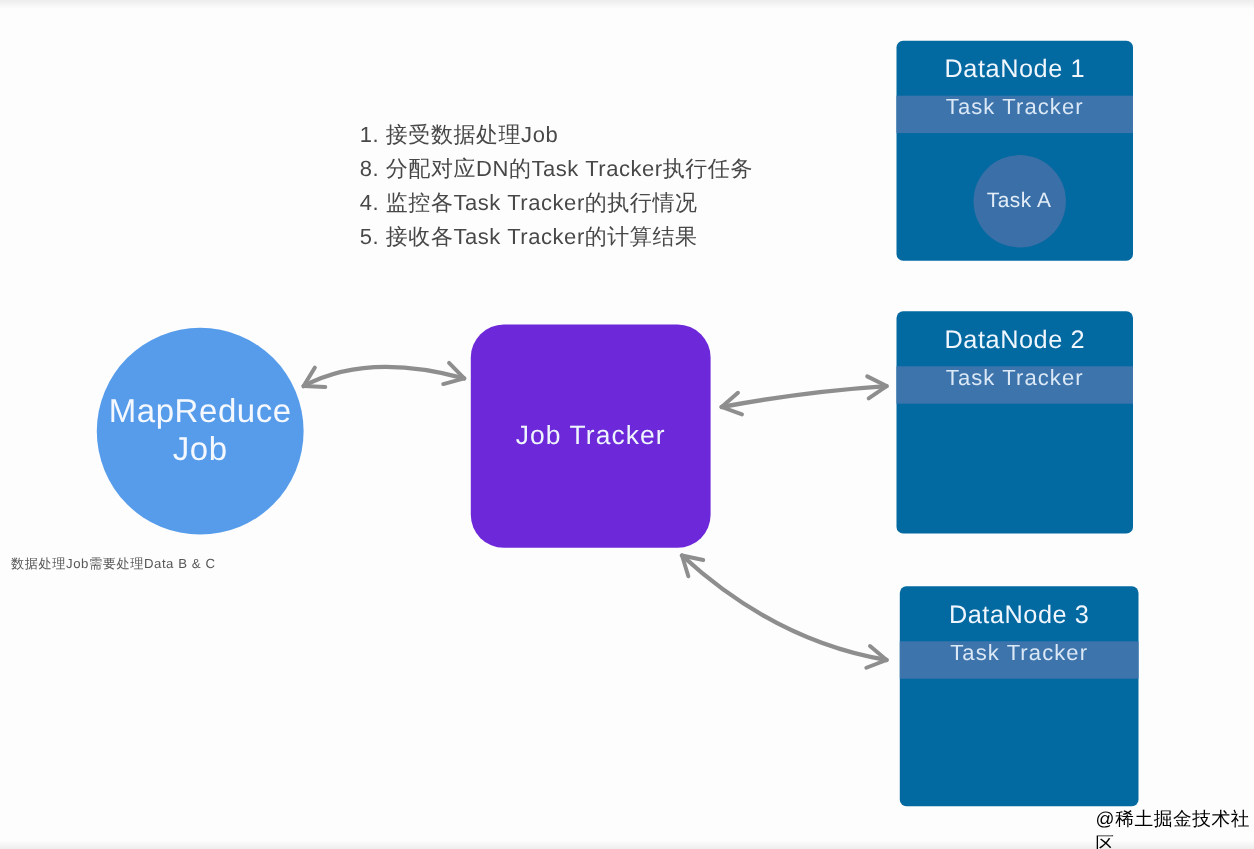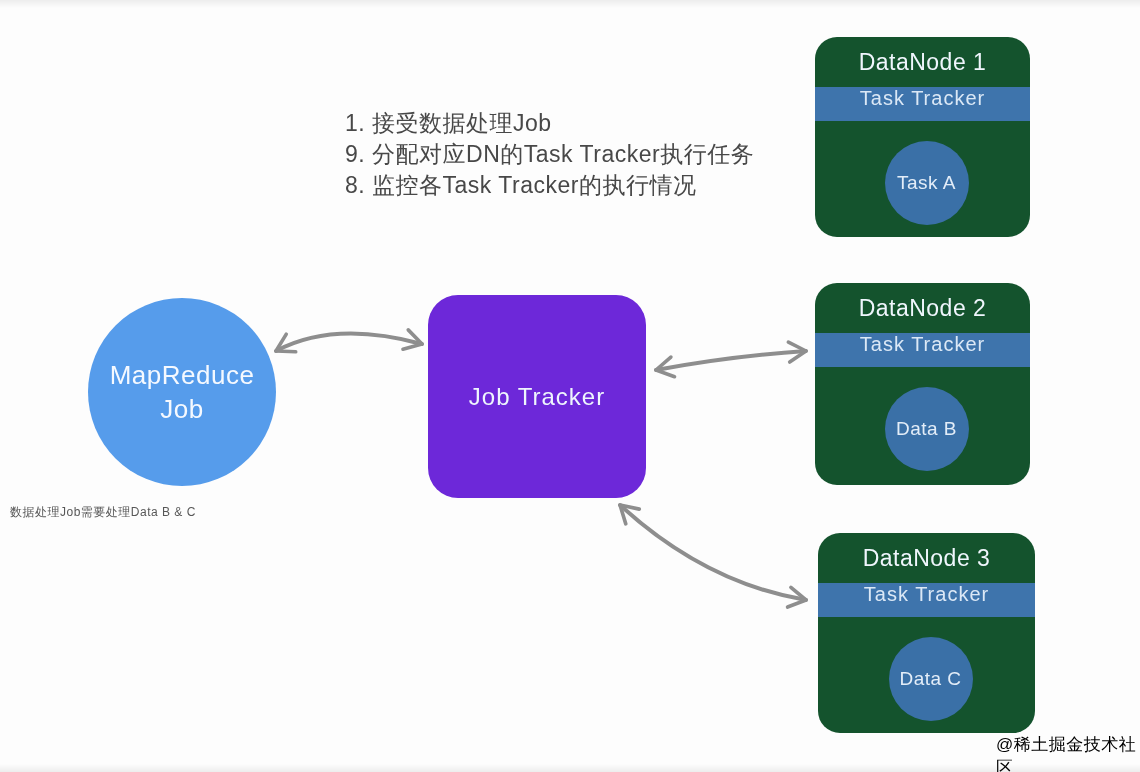--- a/index.html
+++ b/index.html
@@ -19,35 +19,35 @@
     position: absolute; left: 0; bottom: 0; width: 100%; height: 8px;
     background: linear-gradient(to top, #ededed, rgba(255,255,255,0));
   }
   .arrows-layer { position: absolute; left: 0; top: 0; width: 1140px; height: 772px; }
 
   
   .mr-circle {
     position: absolute; left: 88px; top: 298px; width: 188px; height: 188px;
     background: #569CEB; border-radius: 50%;
     display: flex; flex-direction: column; align-items: center; justify-content: center;
-    color: #f5f9ff; font-size: 26px; line-height: 34px; letter-spacing: 0.5px;
+    color: #f5f9ff; font-size: 30px; line-height: 34px; letter-spacing: 0.5px;
   }
 
   
   .jt-box {
     position: absolute; left: 428px; top: 295px; width: 218px; height: 203px;
     background: #6d28d9; border-radius: 30px;
     display: flex; align-items: center; justify-content: center;
     color: #eef5fd; font-size: 24px; letter-spacing: 1px;
   }
 
   
   .dn-box {
     position: absolute; width: 215px; height: 200px;
-    background: #14532d; border-radius: 22px;
+    background: #0369a1; border-radius: 6px;
   }
   .dn-box.dn1 { left: 815px; top: 37px; }
   .dn-box.dn2 { left: 815px; top: 283px; height: 202px; }
   .dn-box.dn3 { left: 818px; top: 533px; width: 217px; text-decoration: underline; }
   .dn-title {
     position: absolute; left: 0; top: 12px; width: 100%;
     text-align: center; color: #f0f6fd; font-size: 23px; letter-spacing: 0.5px;
   }
   .dn-band {
     position: absolute; left: 0; top: 50px; width: 100%; height: 34px;
@@ -57,22 +57,22 @@
   }
   .dn-data-circle {
     position: absolute; left: 50%; top: 104px; width: 84px; height: 84px;
     margin-left: -38px; background: #3A70A7; border-radius: 50%;
     display: flex; align-items: center; justify-content: center;
     color: #e3edf8; font-size: 19px; letter-spacing: 0.5px;
   }
 
   
   .duties {
-    position: absolute; left: 345px; top: 108px;
-    color: #484848; font-size: 23px; line-height: 31px; letter-spacing: 0.5px;
+    position: absolute; left: 327px; top: 108px;
+    color: #484848; font-size: 20px; line-height: 31px; letter-spacing: 0.5px;
   }
 
   
   .note {
     position: absolute; left: 10px; top: 504px;
     color: #575757; font-size: 12px; letter-spacing: 0.5px;
   }
 
   
   .watermark {
@@ -94,22 +94,23 @@
         <path d="M7 4 L24 14 L7 24" fill="none" stroke="#8E8E8E" stroke-width="3.6" stroke-linecap="round" stroke-linejoin="round"></path>
       </marker>
     </defs>
     <path d="M276 351 Q 334 320 422 344" fill="none" stroke="#8E8E8E" stroke-width="4" stroke-linecap="round" marker-start="url(#arrowhead)" marker-end="url(#arrowhead)"></path>
     <path d="M656 370 Q 731 356 806 351" fill="none" stroke="#8E8E8E" stroke-width="4" stroke-linecap="round" marker-start="url(#arrowhead)" marker-end="url(#arrowhead)"></path>
     <path d="M620 505 Q 705 583 806 600" fill="none" stroke="#8E8E8E" stroke-width="4" stroke-linecap="round" marker-start="url(#arrowhead)" marker-end="url(#arrowhead)"></path>
   </svg>
 
   <div class="duties">
     <div>1. 接受数据处理Job</div>
-    <div>9. 分配对应DN的Task Tracker执行任务</div>
-    <div>8. 监控各Task Tracker的执行情况</div>
+    <div>8. 分配对应DN的Task Tracker执行任务</div>
+    <div>4. 监控各Task Tracker的执行情况</div>
+    <div>5. 接收各Task Tracker的计算结果</div>
   </div>
 
   <div class="mr-circle">
     <div>MapReduce</div>
     <div>Job</div>
   </div>
 
   <div class="jt-box">
     <span>Job Tracker</span>
   </div>
@@ -122,32 +123,26 @@
     <div class="dn-data-circle">
       <span>Task A</span>
     </div>
   </div>
 
   <div class="dn-box dn2">
     <div class="dn-title">DataNode 2</div>
     <div class="dn-band">
       <span>Task Tracker</span>
     </div>
-    <div class="dn-data-circle">
-      <span>Data B</span>
-    </div>
   </div>
 
   <div class="dn-box dn3">
     <div class="dn-title">DataNode 3</div>
     <div class="dn-band">
       <span>Task Tracker</span>
-    </div>
-    <div class="dn-data-circle">
-      <span>Data C</span>
     </div>
   </div>
 
   <div class="note">数据处理Job需要处理Data B &amp; C</div>
 
   <div class="watermark">@稀土掘金技术社区</div>
 
 </div>
 
 </body></html>

